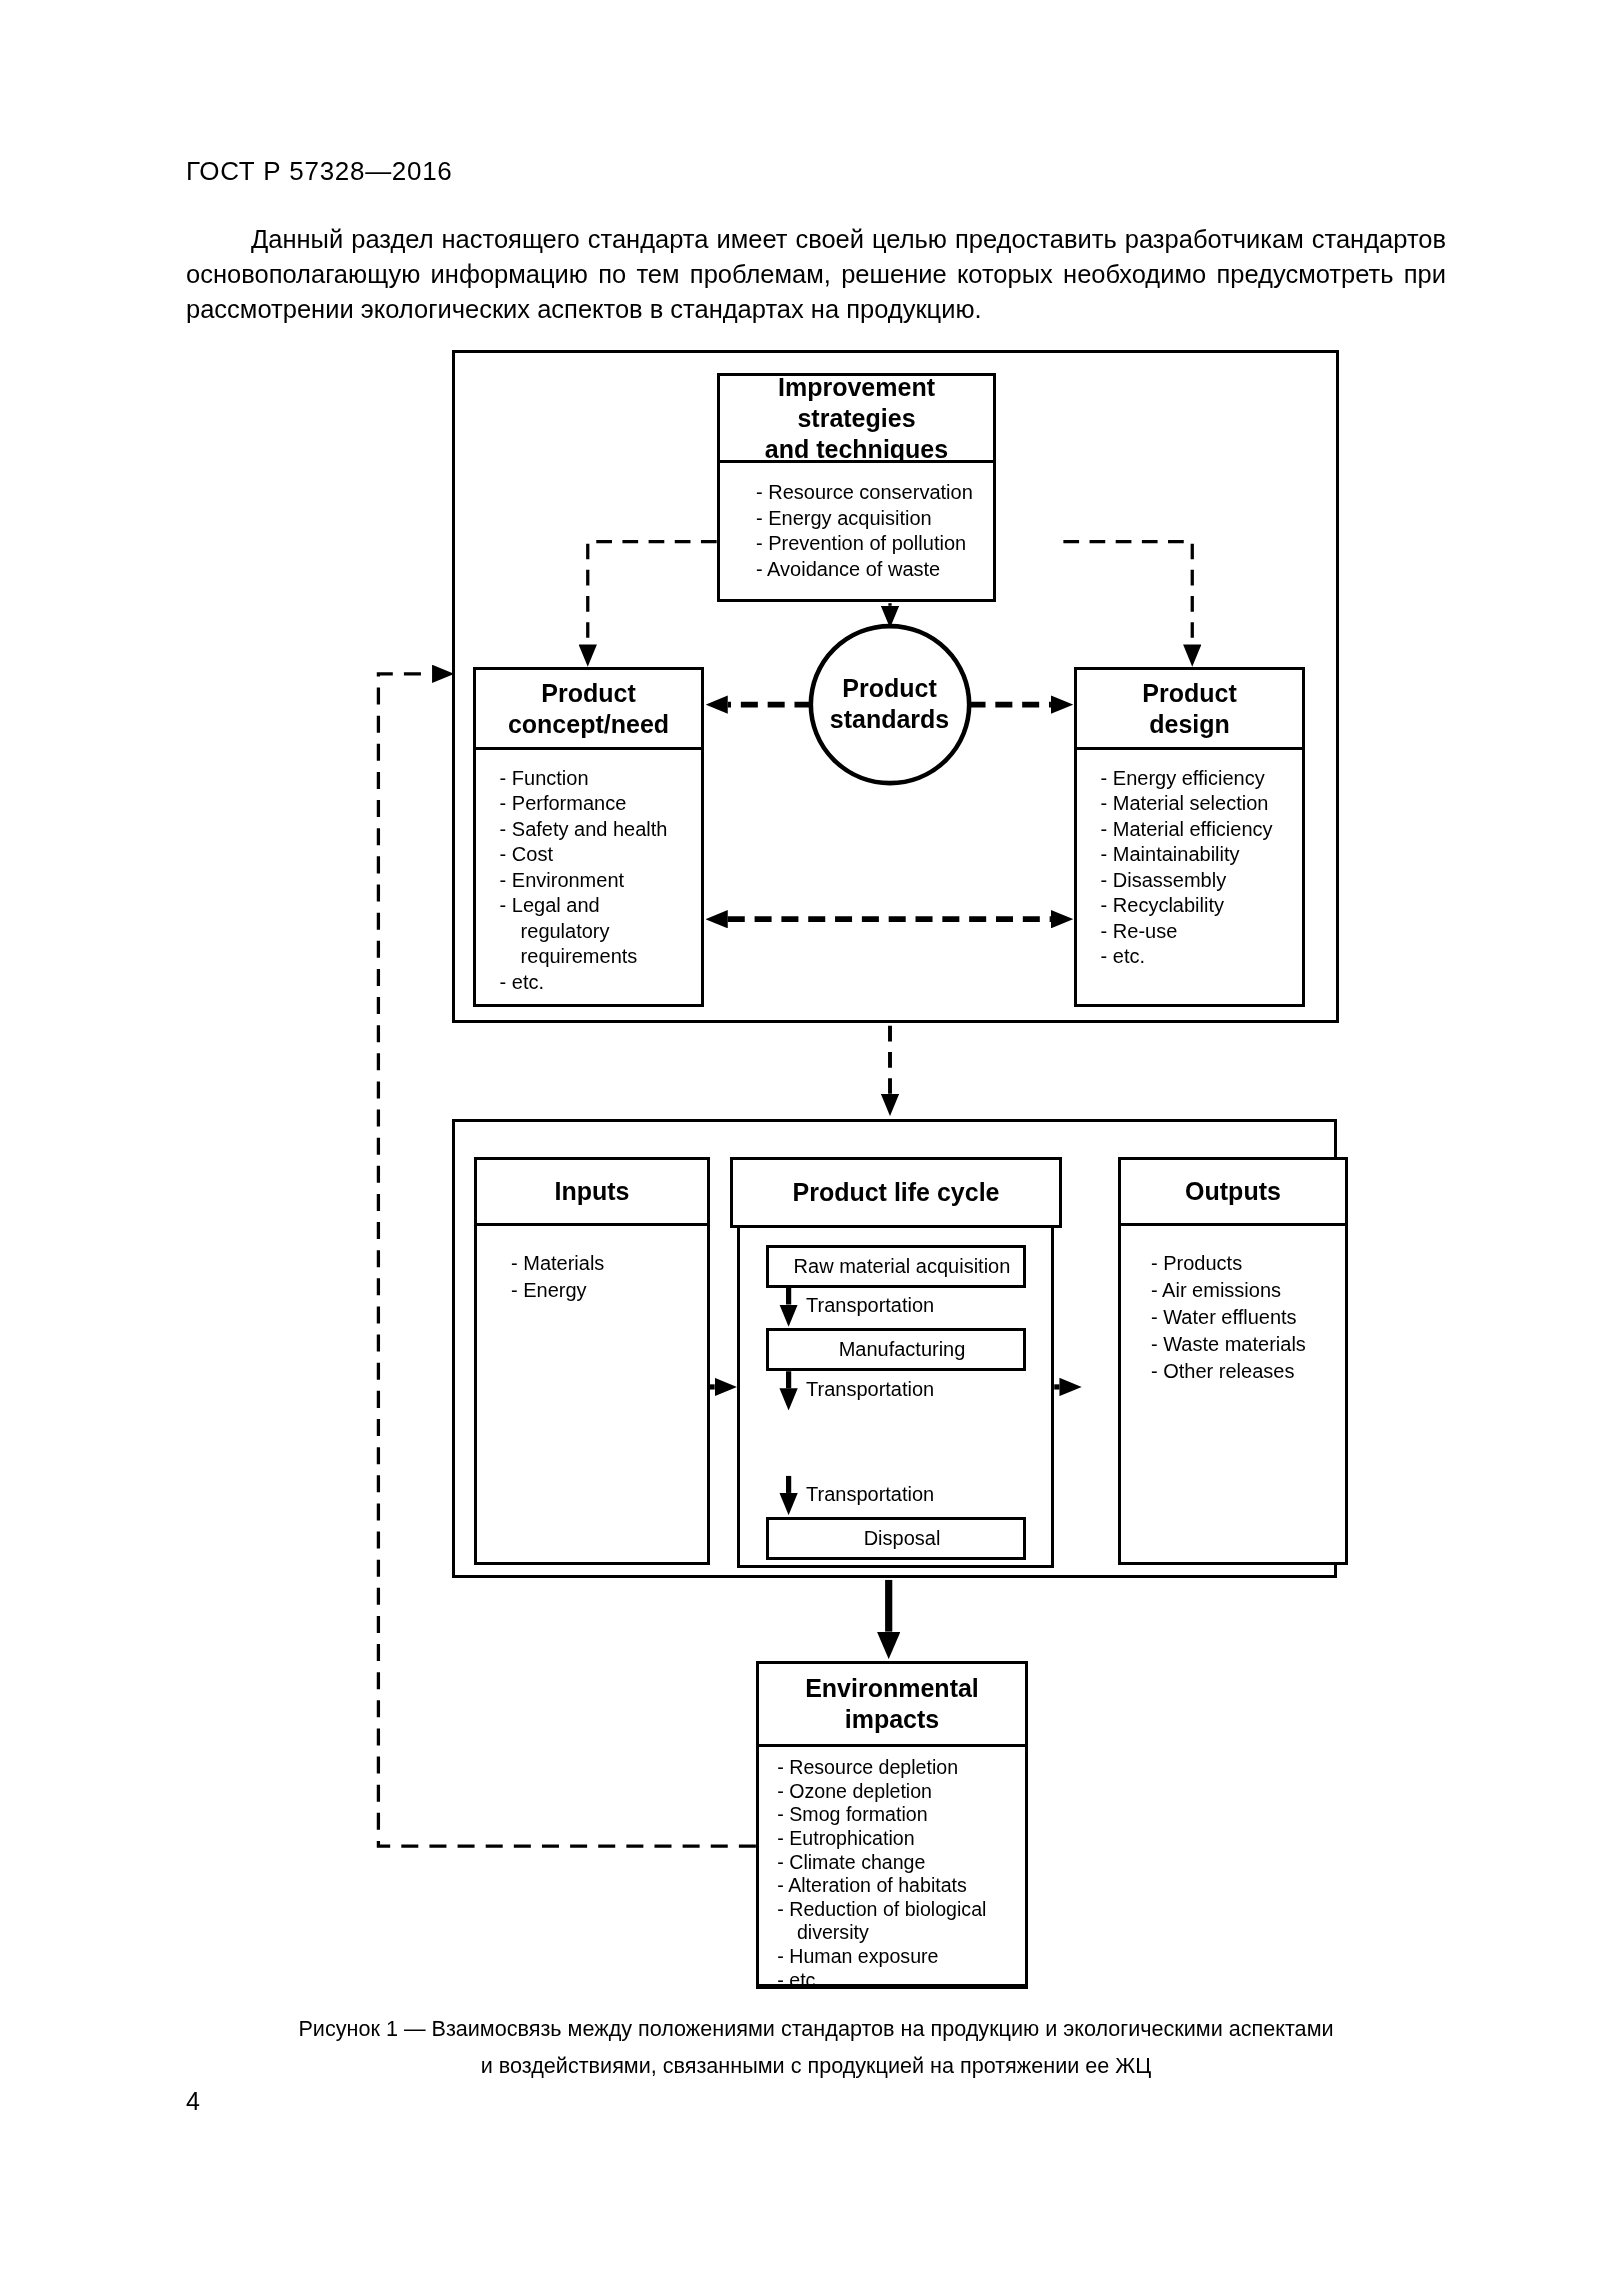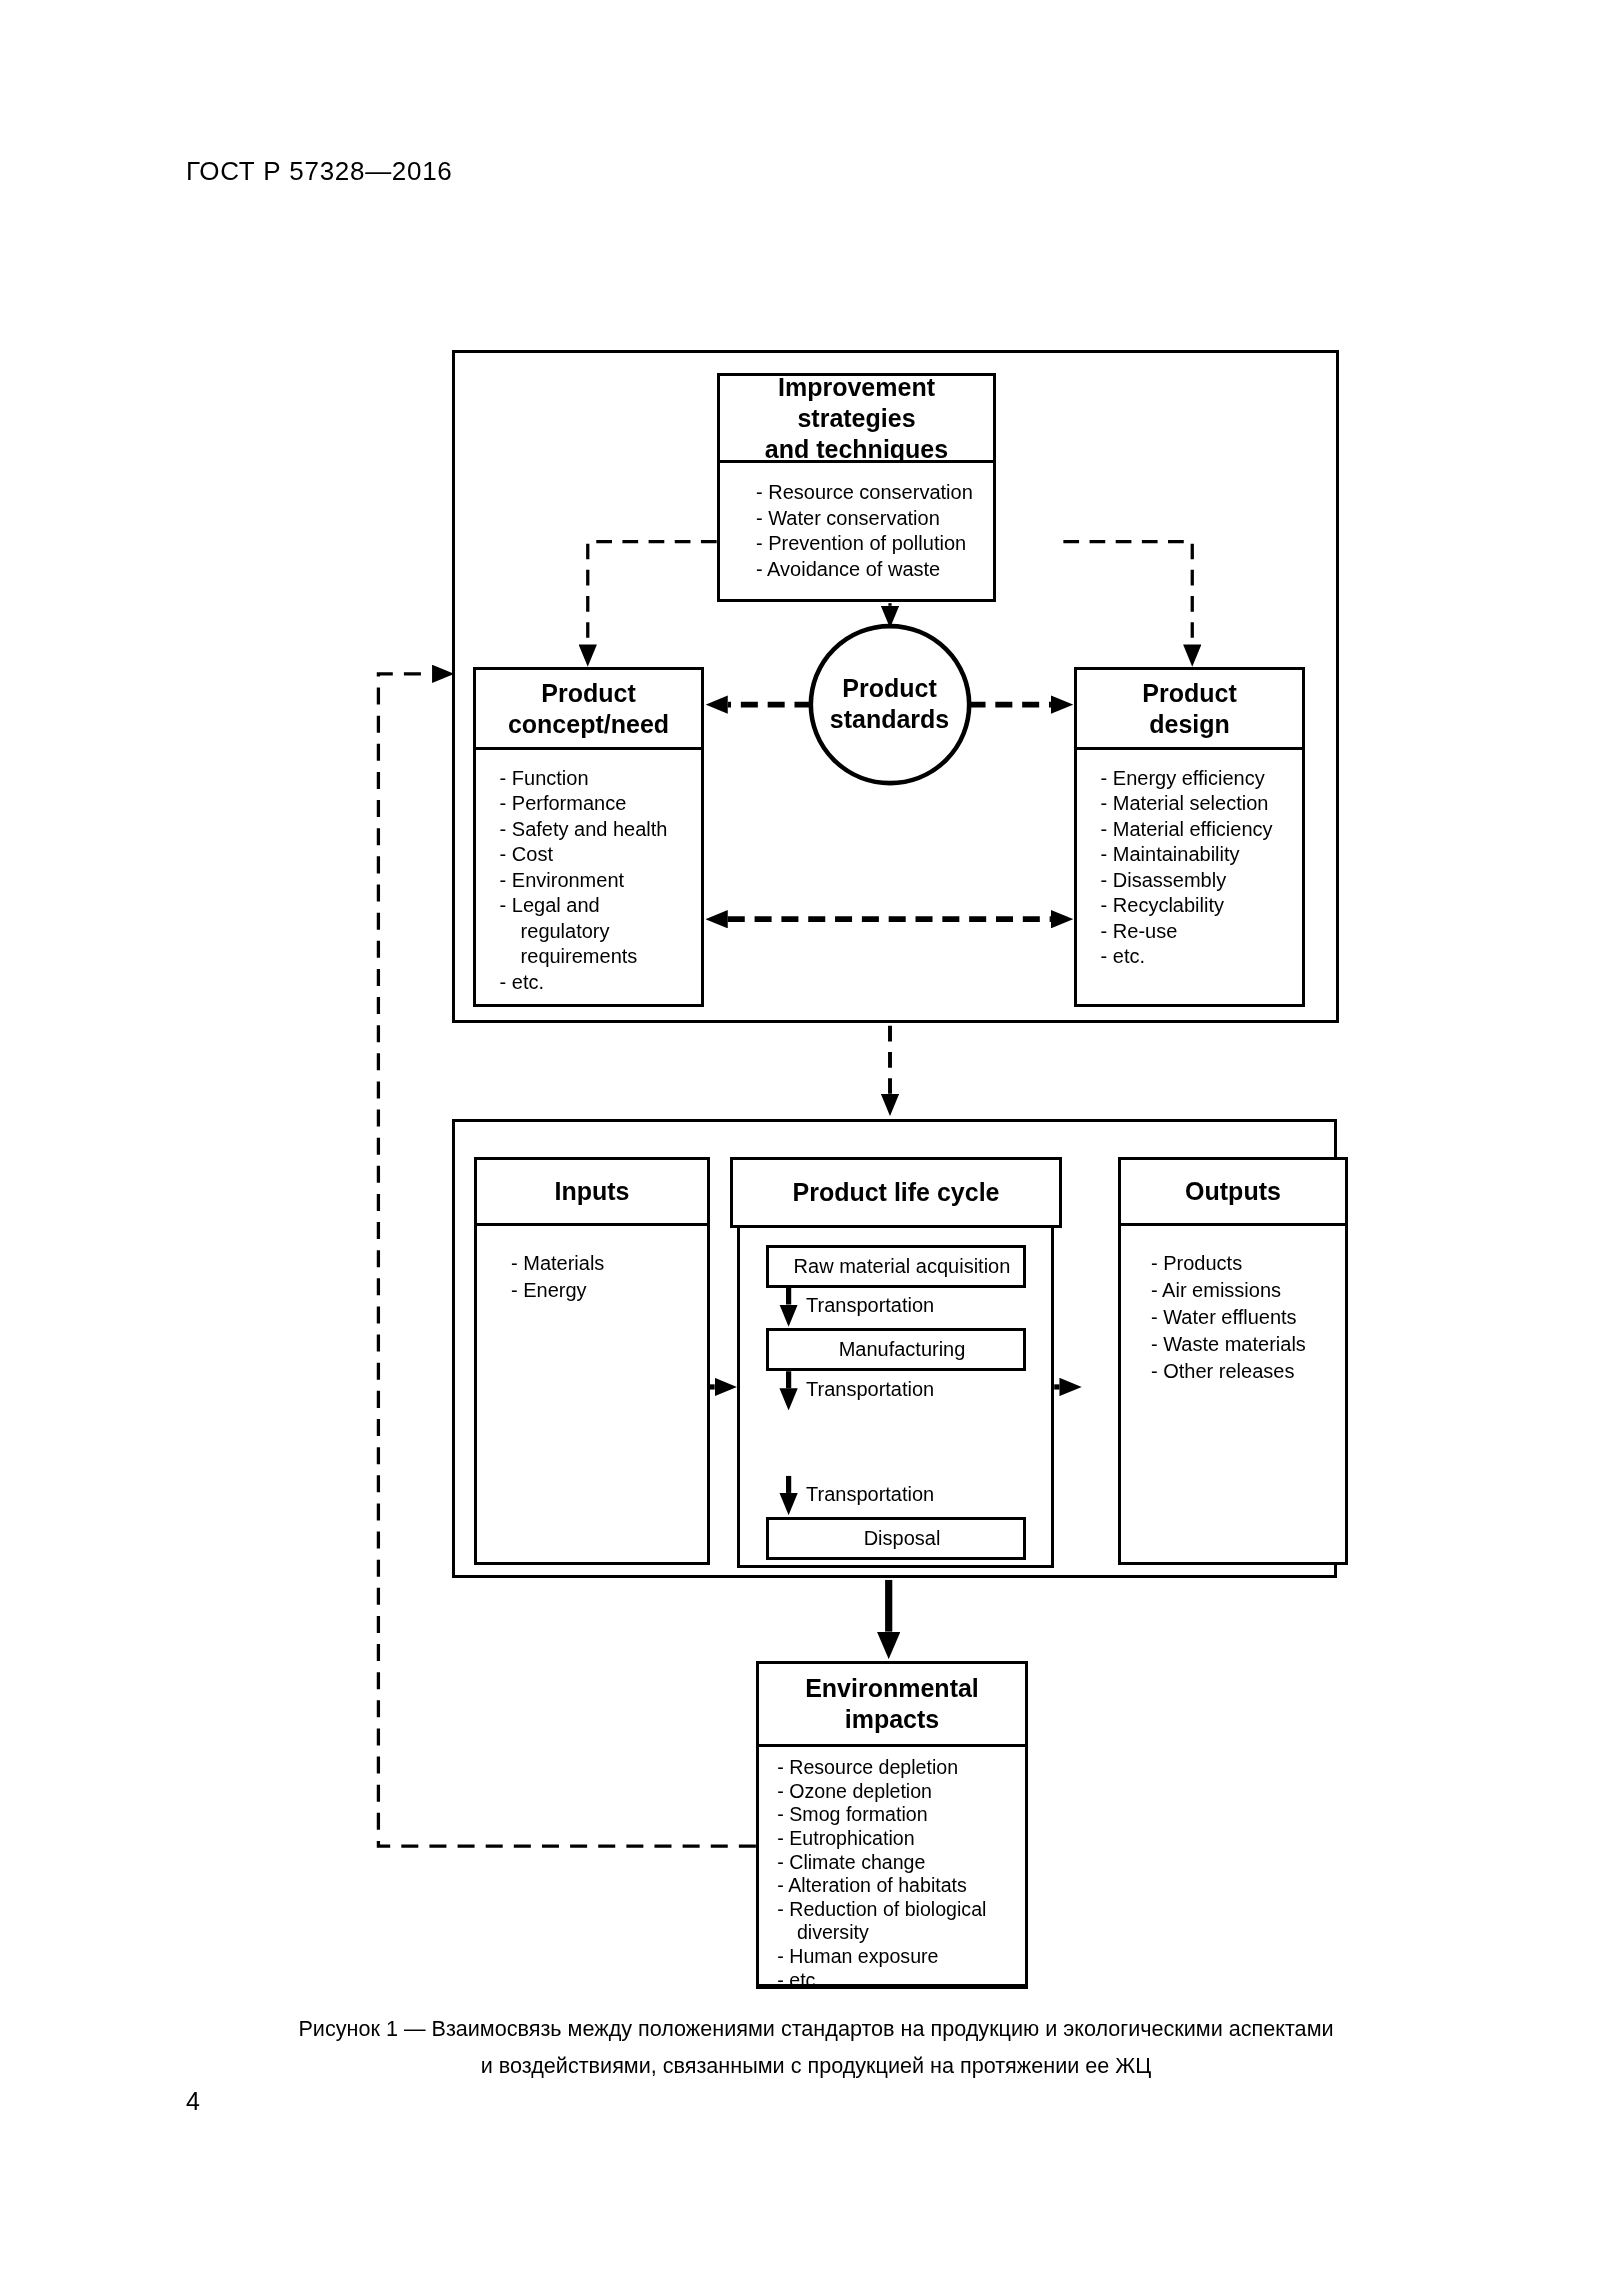--- a/index.html
+++ b/index.html
@@ -42,31 +42,32 @@
            font-size:21.6px;line-height:37px;}
   .pagenum{left:186px;top:2087px;font-size:25px;}
   svg{position:absolute;left:0;top:0;pointer-events:none;}
 </style>
 </head>
 <body>
 
 <div class="page">
 
   <div class="abs gost-header">ГОСТ Р 57328—2016</div>
+  <div class="abs intro">Данный раздел настоящего стандарта имеет своей целью предоставить разработчикам стандартов основополагающую информацию по тем проблемам, решение которых необходимо предусмотреть при рассмотрении экологических аспектов в стандартах на продукцию.</div>
 
   <div class="bx outerbox" style="left:452px;top:350px;width:887px;height:673px;"></div>
 
   <div class="bx" style="left:717px;top:373px;width:279px;height:229px;">
     <div class="hdr imp-hdr">
       <span>Improvement strategies</span>
       <span>and techniques</span>
     </div>
     <div class="list imp-list">
         <div>- Resource conservation</div>
-        <div>- Water conservation</div>
+        <div>- Energy acquisition</div>
         <div>- Prevention of pollution</div>
         <div>- Avoidance of waste</div>
       </div>
   </div>
 
   <div class="bx" style="left:473px;top:667px;width:231px;height:340px;">
     <div class="hdr cd-hdr">
       <span>Product</span>
       <span>concept/need</span>
     </div>

